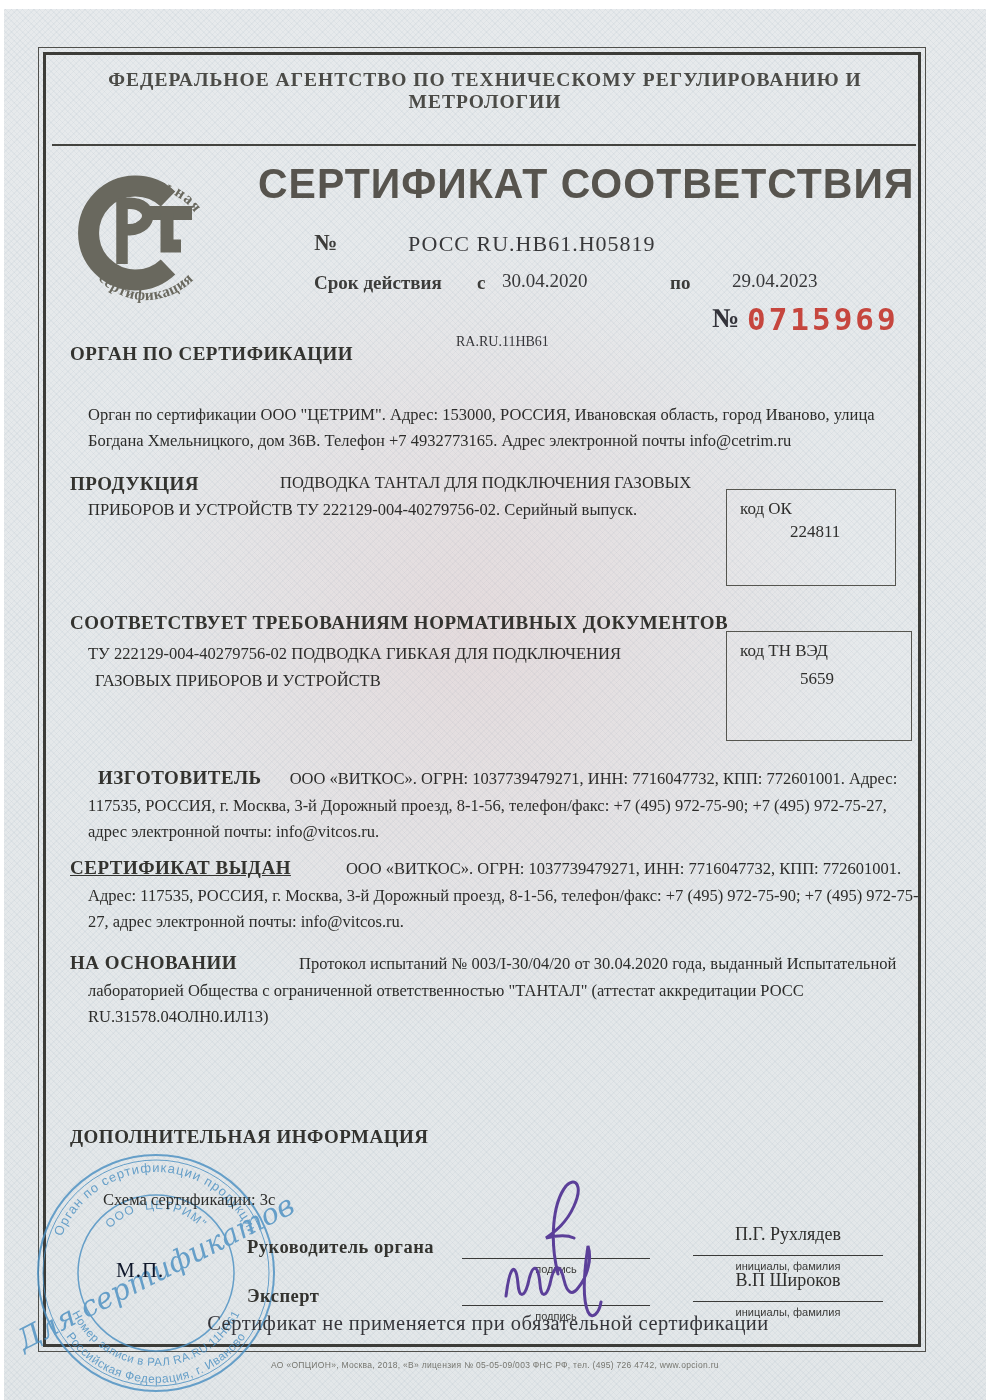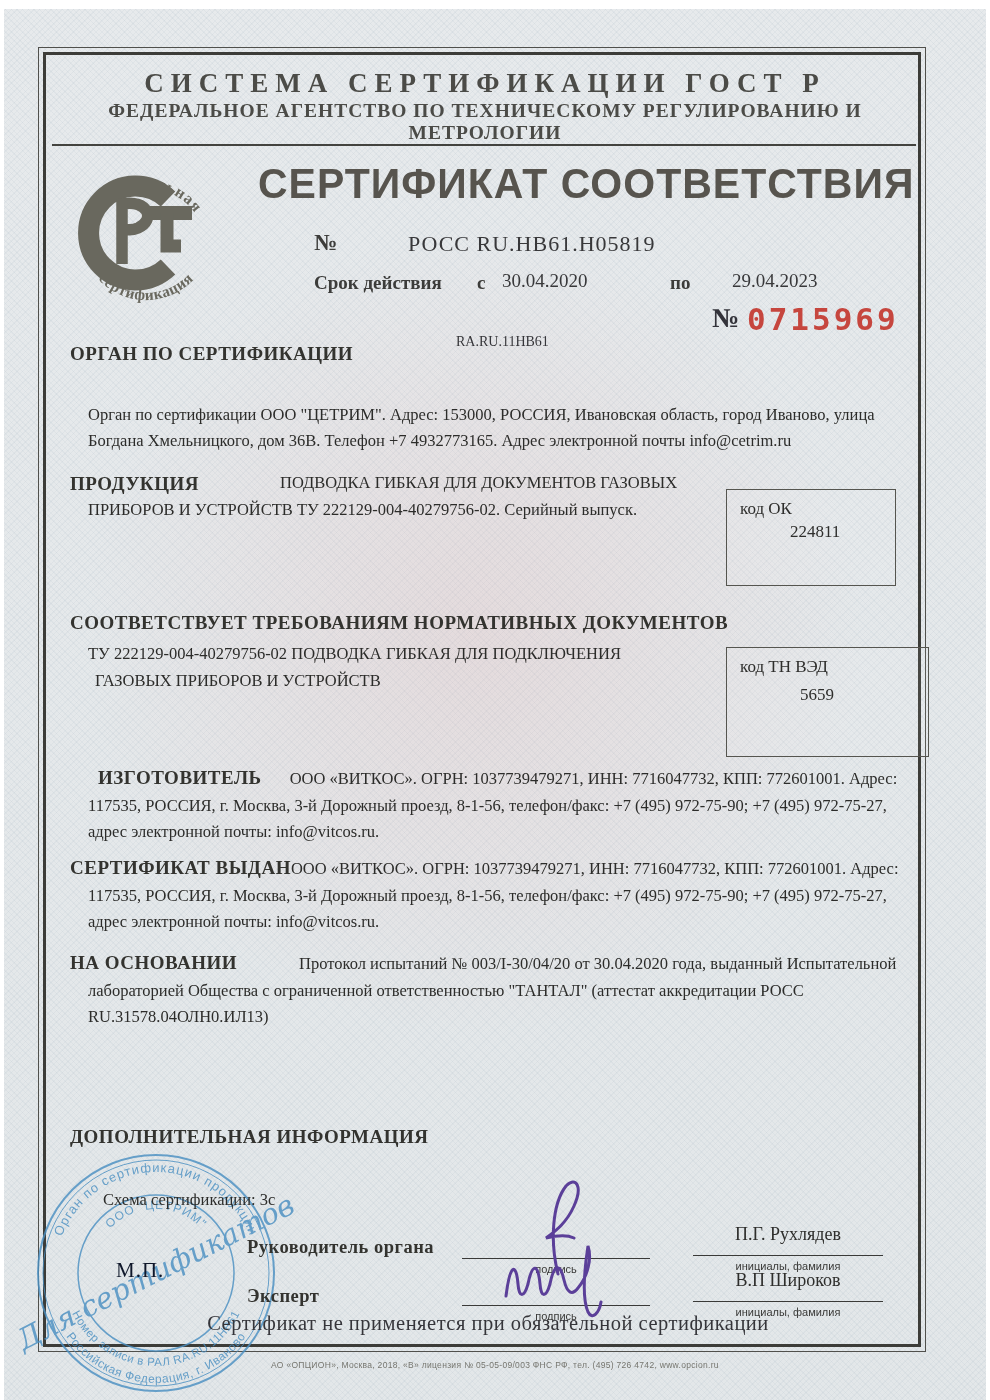--- a/index.html
+++ b/index.html
@@ -62,21 +62,20 @@
 </head>
 <body>
 
 <div class="paper"></div>
 
 <div class="frame-outer">
   <div class="frame-inner"></div>
 </div>
 
 <div class="abs header-wrap">
-  <div class="header-l1">СИСТЕМА СЕРТИФИКАЦИИ ГОСТ Р</div>
   <div class="header-l2">ФЕДЕРАЛЬНОЕ АГЕНТСТВО ПО ТЕХНИЧЕСКОМУ РЕГУЛИРОВАНИЮ И МЕТРОЛОГИИ</div>
 </div>
 <div class="abs header-rule"></div>
 
 <svg class="abs" style="left:68px;top:150px;" width="156" height="160" viewBox="0 0 156 160">
   <defs>
     <path id="logoArcTop" d="M 18,98 A 60,60 0 0 1 138,98"></path>
     <path id="logoArcBottom" d="M 12,84 A 66,66 0 0 0 144,84"></path>
   </defs>
   <g fill="#69685e">
@@ -107,41 +106,41 @@
 <div class="abs validity-date" style="left:732px;top:270px;">29.04.2023</div>
 
 <div class="abs blank-no" style="left:712px;top:303px;">№</div>
 <div class="abs blank-number" style="left:747px;top:301px;">0715969</div>
 
 <div class="abs h-label" style="left:70px;top:343px;">ОРГАН ПО СЕРТИФИКАЦИИ</div>
 <div class="abs" style="left:456px;top:334px;font-size:14px;color:#36363a;">RA.RU.11НВ61</div>
 <div class="abs body-text" style="left:88px;top:402px;width:822px;">Орган по сертификации ООО "ЦЕТРИМ". Адрес: 153000, РОССИЯ, Ивановская область, город Иваново, улица Богдана Хмельницкого, дом 36В. Телефон +7 4932773165. Адрес электронной почты info@cetrim.ru</div>
 
 <div class="abs h-label" style="left:70px;top:473px;">ПРОДУКЦИЯ</div>
-<div class="abs upper-line" style="left:280px;top:469px;">ПОДВОДКА ГИБКАЯ ДЛЯ ДОКУМЕНТОВ ГАЗОВЫХ</div>
+<div class="abs upper-line" style="left:280px;top:469px;">ПОДВОДКА ТАНТАЛ ДЛЯ ПОДКЛЮЧЕНИЯ ГАЗОВЫХ</div>
 <div class="abs upper-line" style="left:88px;top:496px;">ПРИБОРОВ И УСТРОЙСТВ ТУ 222129-004-40279756-02. Серийный выпуск.</div>
 <div class="abs code-box" style="left:726px;top:489px;width:170px;height:97px;">
   <div class="code-label">код ОК</div>
   <div class="code-value">224811</div>
 </div>
 
 <div class="abs h-label" style="left:70px;top:612px;">СООТВЕТСТВУЕТ ТРЕБОВАНИЯМ НОРМАТИВНЫХ ДОКУМЕНТОВ</div>
 <div class="abs upper-line" style="left:88px;top:640px;">ТУ 222129-004-40279756-02 ПОДВОДКА ГИБКАЯ ДЛЯ ПОДКЛЮЧЕНИЯ</div>
 <div class="abs upper-line" style="left:88px;top:667px;margin-left:7px;">ГАЗОВЫХ ПРИБОРОВ И УСТРОЙСТВ</div>
-<div class="abs code-box" style="left:726px;top:631px;width:203px;height:110px;margin-top:16px;">
+<div class="abs code-box" style="left:726px;top:631px;width:186px;height:110px;">
   <div class="code-label">код ТН ВЭД</div>
   <div class="code-value" style="margin-left:60px;margin-top:8px;">5659</div>
 </div>
 
 <div class="abs body-text hang" style="left:70px;top:763px;width:838px;">
   <span class="h-label" style="margin-right:28px;margin-left:28px;">ИЗГОТОВИТЕЛЬ</span><span>ООО «ВИТКОС». ОГРН: 1037739479271, ИНН: 7716047732, КПП: 772601001. Адрес: 117535, РОССИЯ, г. Москва, 3-й Дорожный проезд, 8-1-56, телефон/факс: +7 (495) 972-75-90; +7 (495) 972-75-27, адрес электронной почты: info@vitcos.ru.</span>
 </div>
 
 <div class="abs body-text hang" style="left:70px;top:853px;width:838px;">
-  <span class="h-label" style="">СЕРТИФИКАТ ВЫДАН</span><span>ООО «ВИТКОС». ОГРН: 1037739479271, ИНН: 7716047732, КПП: 772601001. Адрес: 117535, РОССИЯ, г. Москва, 3-й Дорожный проезд, 8-1-56, телефон/факс: +7 (495) 972-75-90; +7 (495) 972-75-27, адрес электронной почты: info@vitcos.ru.</span>
+  <span class="h-label" style="margin-right:55px;text-decoration:underline;">СЕРТИФИКАТ ВЫДАН</span><span>ООО «ВИТКОС». ОГРН: 1037739479271, ИНН: 7716047732, КПП: 772601001. Адрес: 117535, РОССИЯ, г. Москва, 3-й Дорожный проезд, 8-1-56, телефон/факс: +7 (495) 972-75-90; +7 (495) 972-75-27, адрес электронной почты: info@vitcos.ru.</span>
 </div>
 
 <div class="abs body-text hang" style="left:70px;top:948px;width:830px;">
   <span class="h-label" style="margin-right:62px;">НА ОСНОВАНИИ</span><span>Протокол испытаний № 003/I-30/04/20 от 30.04.2020 года, выданный Испытательной лабораторией Общества с ограниченной ответственностью "ТАНТАЛ" (аттестат аккредитации РОСС RU.31578.04ОЛН0.ИЛ13)</span>
 </div>
 
 <div class="abs h-label" style="left:70px;top:1126px;">ДОПОЛНИТЕЛЬНАЯ ИНФОРМАЦИЯ</div>
 
 <svg class="abs stamp-svg" style="left:6px;top:1150px;" width="300" height="246" viewBox="0 0 300 246">
   <defs>

